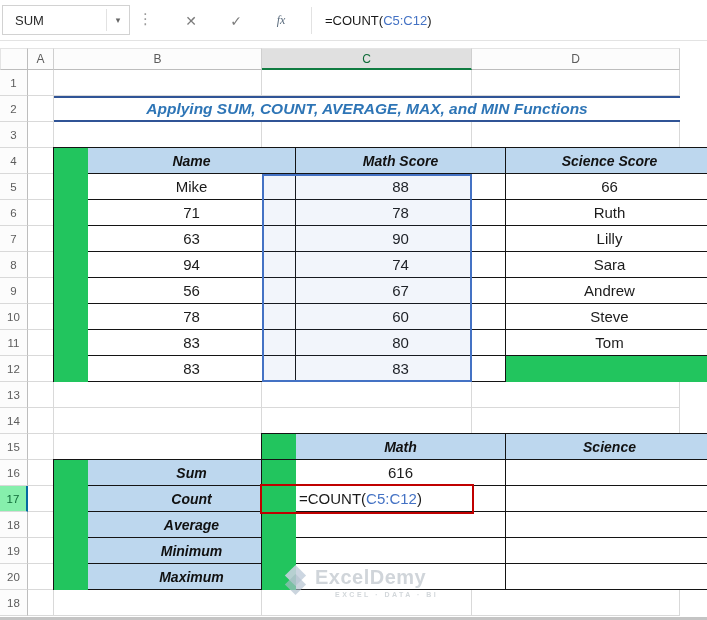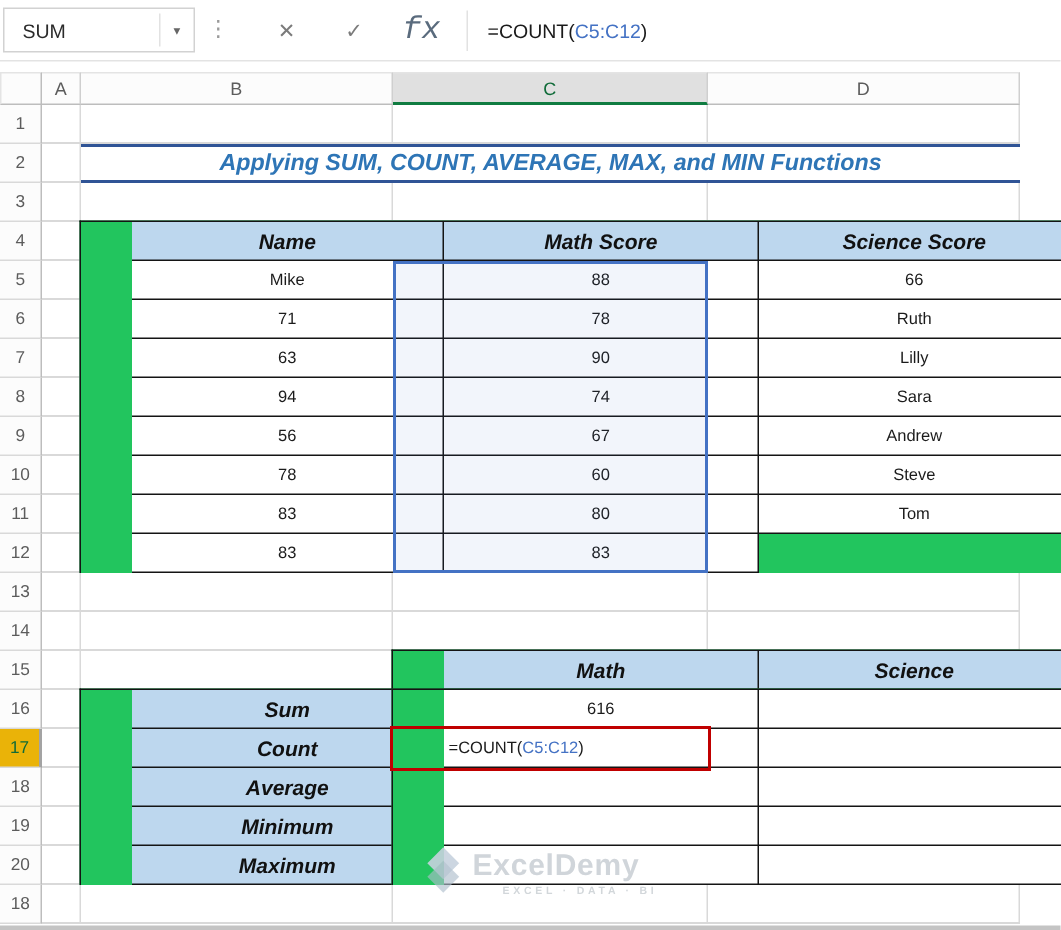--- a/index.html
+++ b/index.html
@@ -13,64 +13,64 @@
   .name-box { position:absolute; left:2px; top:5px; width:128px; height:30px;
     border:1px solid #d2d2d2; background:#fff; display:flex; align-items:center; }
   .name-box-value { flex:1; padding-left:12px; font-size:13px; color:#2b2b2b; }
   .name-box-sep { width:1px; height:22px; background:#e2e2e2; }
   .name-box-arrow { width:22px; text-align:center; font-size:9px; color:#666; }
   .fb-dots { position:absolute; left:138px; top:10px; font-size:15px; color:#9a9a9a; }
   .fb-btn { position:absolute; top:8px; width:30px; height:25px; display:flex;
     align-items:center; justify-content:center; color:#7b7b7b; font-size:14px; }
   .fb-cancel { left:176px; }
   .fb-enter  { left:221px; }
-  .fb-fx { left:263px; width:36px; font-family:Liberation Mono, monospace;
-    font-style:italic; font-size:21px; color:#5a6b7d; }
+  .fb-fx { left:263px; width:36px; font-family:Liberation Serif, serif;
+    font-style:italic; font-size:12px; color:#5a6b7d; }
   .fb-sep { position:absolute; left:311px; top:7px; width:1px; height:27px; background:#e2e2e2; }
   .formula-input { position:absolute; left:325px; top:0; right:4px; height:41px;
     display:flex; align-items:center; font-size:13px; color:#1a1a1a; white-space:pre; }
   .ref-blue { color:#4472C4; }
 
   
   .corner-cell { position:absolute; left:0; top:48px; width:28px; height:22px; background:#fcfcfc;
     border:1px solid #e4e4e4; border-right:1px solid #bdbdbd; border-bottom:1px solid #bdbdbd; }
   .col-header { position:absolute; top:48px; height:22px; background:#fcfcfc;
     border-top:1px solid #e4e4e4; border-right:1px solid #cfcfcf; border-bottom:1px solid #bdbdbd;
     color:#5c5c5c; font-size:12px; display:flex; align-items:center; justify-content:center; }
   #colA { left:28px; width:26px; }
   #colB { left:54px; width:208px; }
   #colC { left:262px; width:210px; background:#e0e0e0; color:#0f6b38;
     border-bottom:2px solid #107C41; }
   #colD { left:472px; width:208px; }
   .row-headers { position:absolute; left:0; top:70px; width:28px; z-index:2; }
   .row-header { width:28px; height:26px; background:#fcfcfc; border-right:1px solid #bdbdbd;
     border-bottom:1px solid #d9d9d9; color:#5c5c5c; font-size:11.5px;
     display:flex; align-items:center; justify-content:center; }
-  .row-header.active { background:#eab308; color:#0f6b38; border-right:2px solid #a3a3a3; }
+  .row-header.active { background:#86efac; color:#0f6b38; border-right:2px solid #0369a1; }
 
   
   .gridlines-h { position:absolute; left:28px; top:70px; width:652px; height:546px; z-index:1;
     background:repeating-linear-gradient(to bottom, transparent 0, transparent 25px, #d9d9d9 25px, #d9d9d9 26px); }
   .vline { position:absolute; top:70px; width:1px; height:546px; background:#d9d9d9; z-index:1; }
 
   
   .title-bar { position:absolute; left:54px; top:96px; width:626px; height:26px; z-index:2;
     border-top:2px solid #305496; border-bottom:2px solid #305496; background:#fff;
     display:flex; align-items:center; justify-content:center;
     color:#2E75B6; font-weight:bold; font-style:italic; font-size:15.5px; }
 
   
   .sheet-table { position:absolute; z-index:2; display:grid; grid-auto-rows:26px;
     border-left:1px solid #141414; border-top:1px solid #141414; background:#22c55e;padding-left:34px; }
   .scores-table { left:53px; top:147px; grid-template-columns:208px 210px 208px; }
   .sum-header-table { left:261px; top:433px; grid-template-columns:210px 208px; }
   .sum-labels-table { left:53px; top:459px; grid-template-columns:208px; }
   .sum-values-table { left:261px; top:459px; grid-template-columns:210px 208px; }
   .tcell { border-right:1px solid #141414; border-bottom:1px solid #141414; background:#fff;
-    display:flex; align-items:center; justify-content:center; font-size:11px; color:#1b1b1b; }
+    display:flex; align-items:center; justify-content:center; font-size:15px; color:#1b1b1b; }
   .tcell.blue { background:#BDD7EE; font-weight:bold; font-style:italic; font-size:14px; color:#111; }
   .tcell.formula-cell { justify-content:flex-start; padding-left:3px; white-space:pre; }
 
   
   .range-highlight { position:absolute; left:262px; top:174px; width:210px; height:208px;
     border:2px solid #4472C4; background:rgba(68,114,196,0.07); z-index:3; pointer-events:none; }
   .active-cell-ring { position:absolute; left:260px; top:484px; width:214px; height:30px;
     border:2px solid #C00000; z-index:3; pointer-events:none; }
 
   

